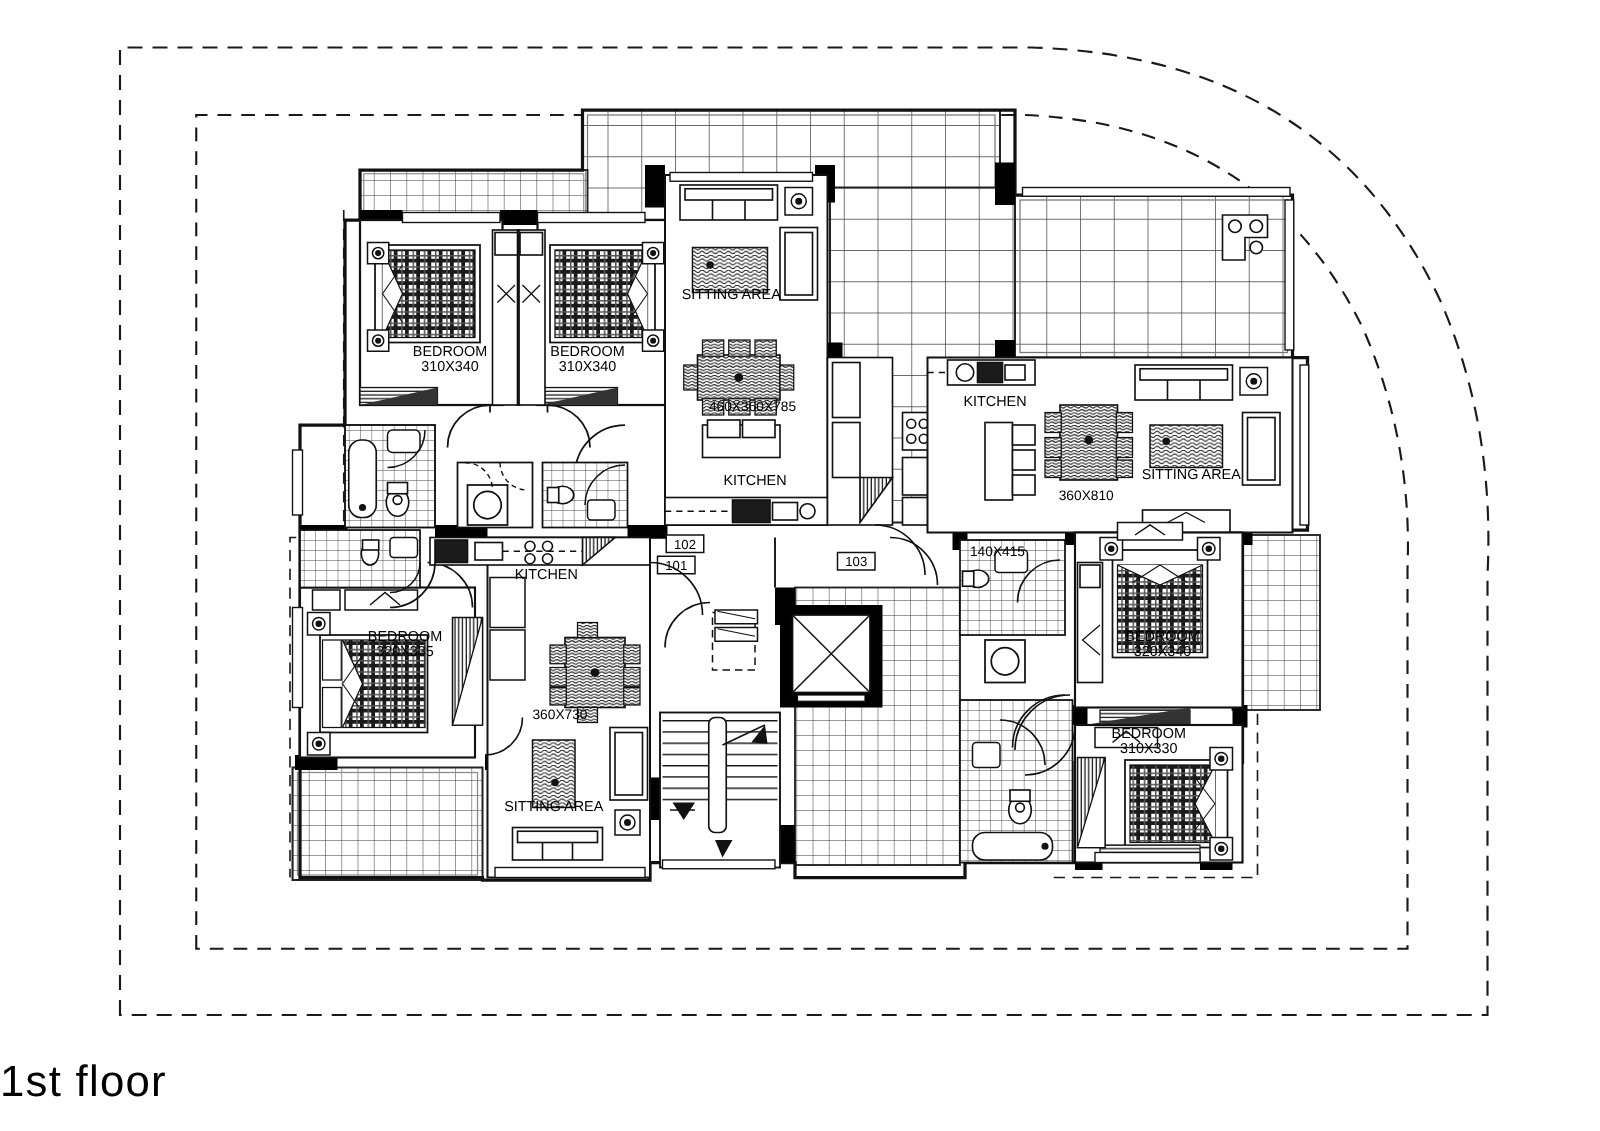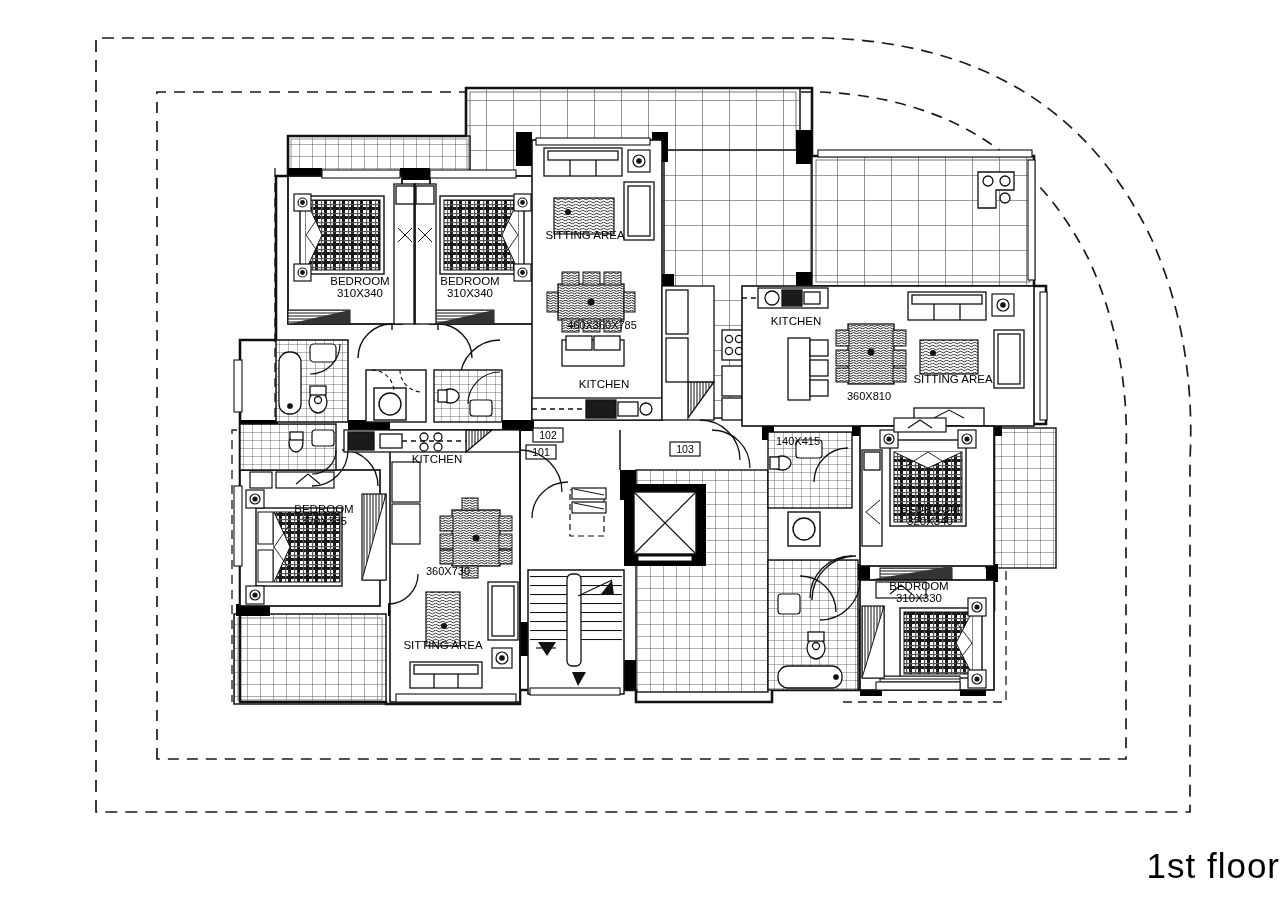--- a/index.html
+++ b/index.html
@@ -2,21 +2,21 @@
 <html><head>
 <meta charset="utf-8">
 <title>1st floor</title>
 <style>
   html,body{margin:0;padding:0;background:#ffffff;}
   body{width:1280px;height:905px;overflow:hidden;
        font-family:"Liberation Sans","DejaVu Sans",sans-serif;}
   #stage{position:relative;width:1280px;height:905px;background:#fff;}
   #plan{position:absolute;left:0;top:0;width:1280px;height:905px;}
   .title{
-    position:absolute;left:0;top:846px;width:1280px;text-align:right;
+    position:absolute;left:0;top:846px;width:1280px;text-align:left;
     font-size:35px;letter-spacing:1px;color:#000;font-weight:400;
   }
   svg text{font-family:"Liberation Sans","DejaVu Sans",sans-serif;fill:#000;}
 </style>
 </head>
 <body>
 
 <div id="stage">
 
   <svg id="plan" viewBox="0 0 1280 905">

